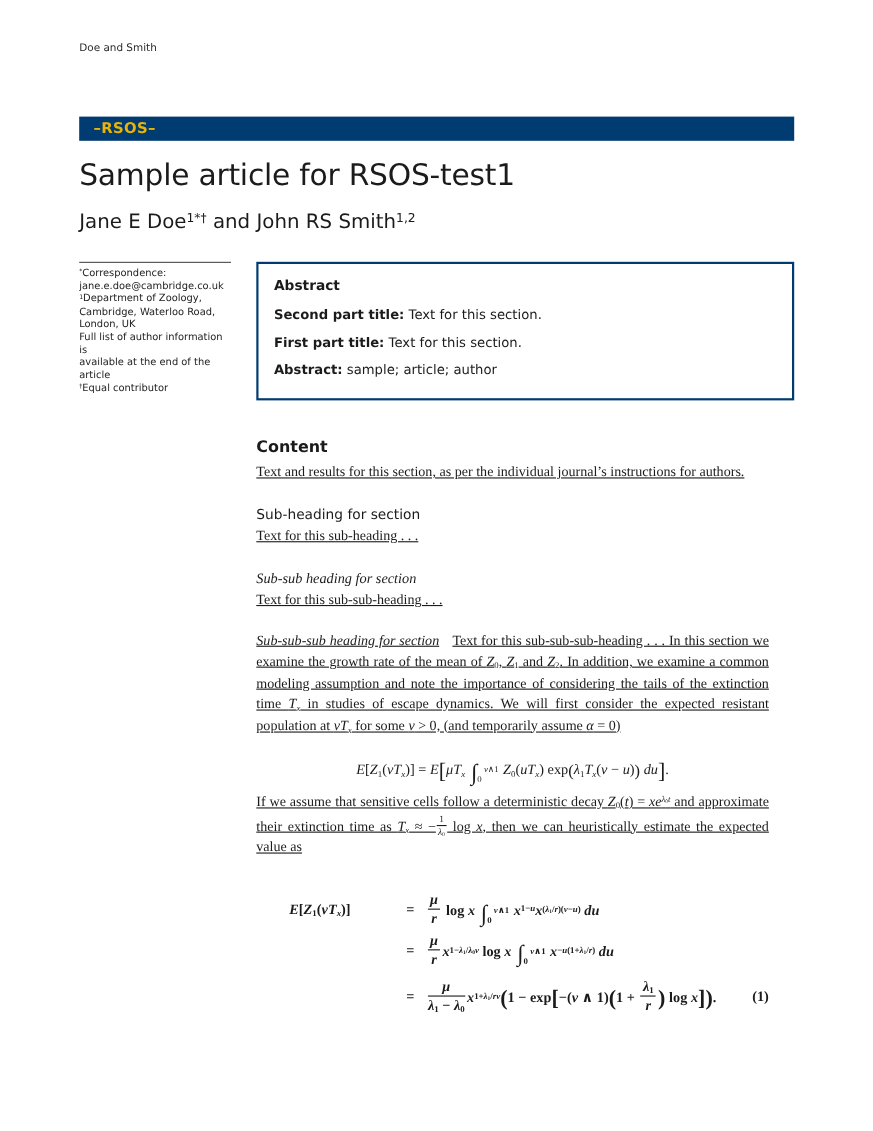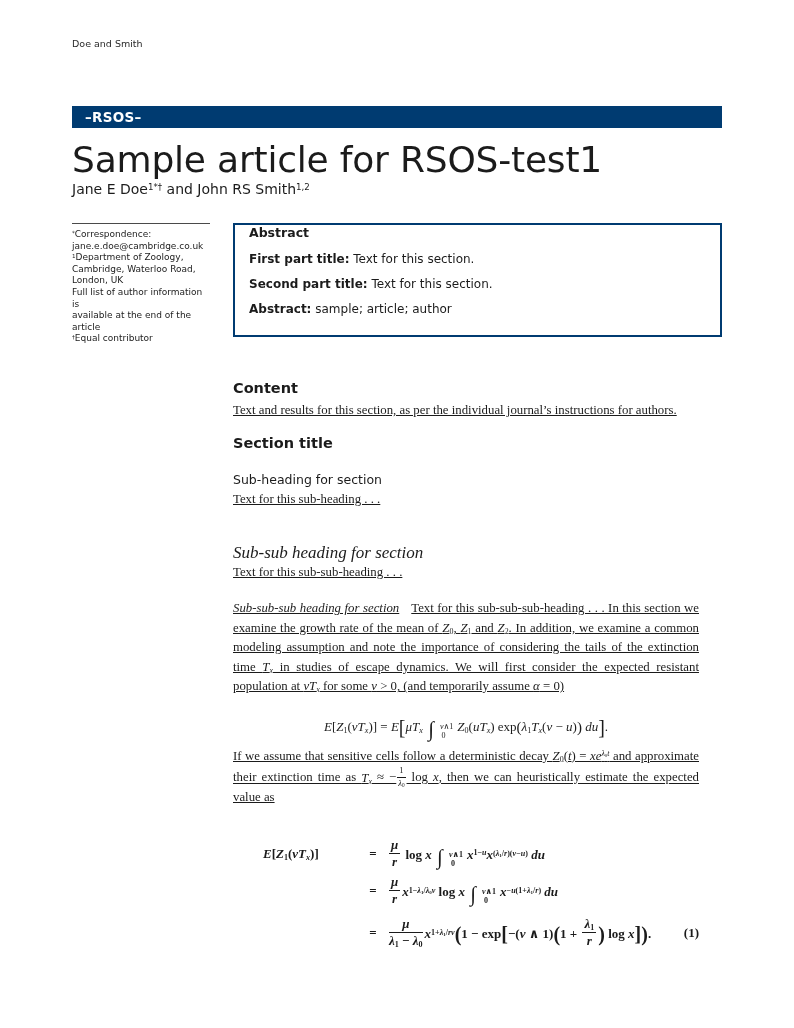--- a/index.html
+++ b/index.html
@@ -8,49 +8,49 @@
     --text:#1b1b1b;
   }
   html,body{margin:0;padding:0;background:#ffffff;}
   .page{
     width:794px;height:977px;background:#fff;overflow:hidden;position:relative;
     font-family:"DejaVu Sans","Liberation Sans",sans-serif;color:var(--text);
   }
   .inner{padding:0 72px;}
   .running-head{padding-top:38px;font-size:9.5px;color:#2a2a2a;}
   .banner{margin-top:57px;background:var(--banner);height:22px;line-height:22px;
-    padding-left:13px;color:#ffffff;font-weight:bold;font-size:13.5px;letter-spacing:.3px;}
-  .title{margin:15px 0 0;font-size:36px;font-weight:normal;line-height:34px;letter-spacing:-.2px;}
-  .authors{margin-top:4px;font-size:14px;}
+    padding-left:13px;color:#eab308;font-weight:bold;font-size:13.5px;letter-spacing:.3px;}
+  .title{margin:15px 0 0;font-size:27px;font-weight:normal;line-height:34px;letter-spacing:-.2px;}
+  .authors{margin-top:14px;font-size:18px;}
   sup{font-size:.62em;vertical-align:.45em;line-height:0;}
   sub{font-size:.62em;vertical-align:-.25em;line-height:0;}
   .two-col{display:flex;margin-top:26px;align-items:flex-start;}
   .side{width:140px;flex:0 0 140px;}
   .side-rule{border-top:1.2px solid #4a4a4a;width:138px;margin:0 0 5px 0;}
   .side-text{font-size:9px;line-height:11.6px;color:#222;}
-  .abstract-box{margin-left:21px;flex:1;border:2px solid var(--frame);padding:0 14px 8px 14px;}
+  .abstract-box{margin-left:21px;flex:1;border:2px solid var(--frame);padding:12px 14px 8px 14px;}
   .abs-heading{font-size:12.5px;font-weight:bold;margin-bottom:12px;}
   .abs-row{font-size:12px;margin-bottom:11px;line-height:14px;}
   .abs-label{font-weight:bold;}
   .main{margin-left:161px;width:466px;}
   .serif, .body{font-family:"Liberation Serif","DejaVu Serif",serif;text-decoration:underline;}
   .body{font-size:12.8px;line-height:19.5px;text-align:justify;margin:0;color:var(--text);}
   h2.sec{font-size:14.5px;font-weight:bold;margin:0 0 4px 0;line-height:17px;}
   h2.sec2{margin-top:15px;}
   h3.subsec{font-size:12.5px;font-weight:normal;margin:20px 0 3px 0;line-height:15px;}
   h4.subsubsec{font-family:"Liberation Serif","DejaVu Serif",serif;font-style:italic;
-    font-weight:normal;font-size:17px;margin:35px 0 3px 0;line-height:15px;}
+    font-weight:normal;font-size:13px;margin:21px 0 3px 0;line-height:15px;}
   .main-top{margin-top:35px;}
   .runin{margin-top:17px;}
   .runin-head{font-style:italic;margin-right:12px;}
   .math{font-family:"Liberation Serif","DejaVu Serif","DejaVu Sans",serif;}
   .equation{margin:12px 0 0 0;text-align:center;font-size:13px;line-height:36px;}
   .int{font-size:21px;vertical-align:-5px;margin-left:2px;font-style:normal;}
   .ilim{display:inline-block;vertical-align:-7px;font-size:8px;line-height:9px;
-    text-align:center;margin:0 4px 0 0;}
+    text-align:left;margin:0 4px 0 0;}
   .ilim .up{display:block;margin-left:6px;}
   .ilim .dn{display:block;margin-left:0;}
   .frac{display:inline-block;vertical-align:-.55em;text-align:center;line-height:1.08;margin:0 2px;}
   .frac .num{display:block;border-bottom:1px solid var(--text);padding:0 2px 1px 2px;}
   .frac .den{display:block;padding-top:1px;}
   .frac.fs{font-size:8.5px;vertical-align:-.45em;margin:0 1px;}
   .big{font-size:20px;vertical-align:-3px;font-style:normal;}
   .mid{font-size:15px;vertical-align:-1px;font-style:normal;}
   .eqnarray{margin-top:28px;font-size:13px;font-weight:bold;}
   .eqrow{display:grid;grid-template-columns:96px 28px 1fr 40px;align-items:center;
@@ -75,39 +75,38 @@
 
     <div class="two-col">
       <aside class="side">
         <div class="side-rule"></div>
         <div class="side-text"><sup>*</sup>Correspondence:<br>jane.e.doe@cambridge.co.uk<br><sup>1</sup>Department of Zoology,<br>Cambridge, Waterloo Road,<br>London, UK<br>Full list of author information is<br>available at the end of the article<br><sup>†</sup>Equal contributor</div>
       </aside>
 
       <div class="abstract-box">
         <div class="abs-heading">Abstract</div>
         <div class="abs-row">
-          <span class="abs-label">First part title:</span>
+          <span class="abs-label">Second part title:</span>
           <span>Text for this section.</span>
         </div>
         <div class="abs-row">
-          <span class="abs-label">Second part title:</span>
+          <span class="abs-label">First part title:</span>
           <span>Text for this section.</span>
         </div>
         <div class="abs-row">
           <span class="abs-label">Abstract:</span>
           <span>sample; article; author</span>
         </div>
       </div>
     </div>
 
     <div class="main main-top">
       <h2 class="sec">Content</h2>
       <p class="body">Text and results for this section, as per the individual journal’s instructions for authors.</p>
 
-      <h2 class="sec sec2">Section title</h2>
 
       <h3 class="subsec">Sub-heading for section</h3>
       <p class="body">Text for this sub-heading . . .</p>
 
       <h4 class="subsubsec">Sub-sub heading for section</h4>
       <p class="body">Text for this sub-sub-heading . . .</p>
 
       <p class="body runin math">
         <i class="runin-head">Sub-sub-sub heading for section</i><span>Text for this sub-sub-sub-heading . . . In this section we examine the growth rate of the mean of <i>Z</i><sub>0</sub>, <i>Z</i><sub>1</sub> and <i>Z</i><sub>2</sub>. In addition, we examine a common modeling assumption and note the importance of considering the tails of the extinction time <i>T<sub>x</sub></i> in studies of escape dynamics. We will first consider the expected resistant population at <i>vT<sub>x</sub></i> for some <i>v</i> &gt; 0, (and temporarily assume <i>α</i> = 0)</span>
       </p>

